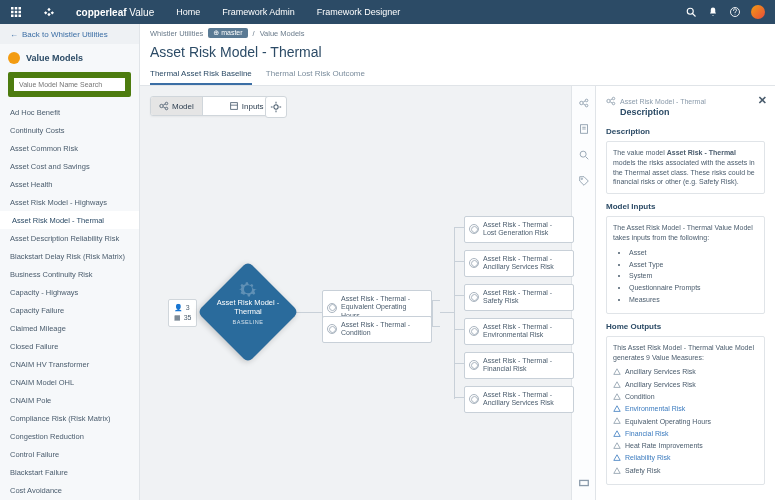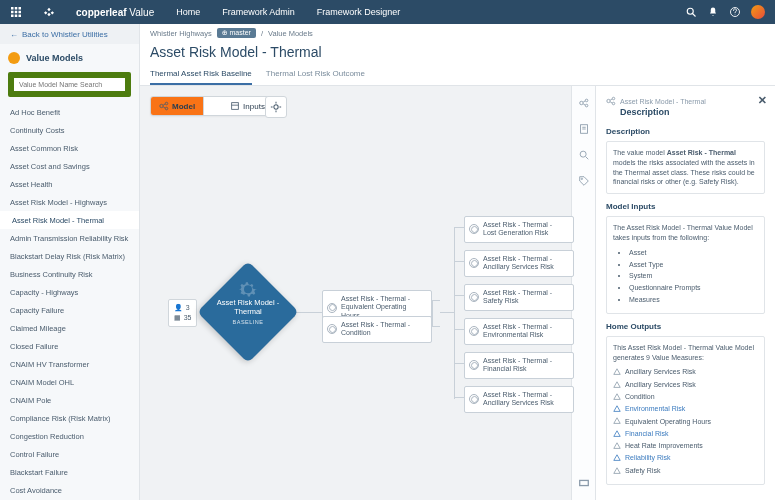--- a/index.html
+++ b/index.html
@@ -35,21 +35,21 @@
 .bc-badge { background: #5a7a94; color: #fff; padding: 1px 5px; border-radius: 2px; font-size: 7px; }
 .page-title { font-size: 14px; font-weight: 500; color: #2c4b66; padding: 2px 10px 4px 10px; }
 .tabs { display: flex; gap: 14px; padding: 0 10px; border-bottom: 1px solid #e0e4e8; font-size: 8px; }
 .tab { padding: 5px 0; cursor: pointer; color: #7a8c9c; }
 .tab.active { color: #2c4b66; border-bottom: 2px solid #3b6ea5; font-weight: 500; }
 
 .canvas-wrap { flex: 1; position: relative; background: #f0f2f4; display: flex; }
 .toolbar { position: absolute; top: 10px; left: 10px; display: flex; gap: 0; background: #fff; border: 1px solid #d0d6db; border-radius: 3px; overflow: hidden; box-shadow: 0 1px 2px rgba(0,0,0,0.05); }
 .tool-btn { padding: 4px 8px; font-size: 8px; display: flex; align-items: center; gap: 3px; cursor: pointer; border-right: 1px solid #d0d6db; }
 .tool-btn:last-child { border-right: none; padding-left: 26px; }
-.tool-btn.active { background: #f97316; font-weight: bold; }
+.tool-btn.active { background: #e5e5e5; }
 .tool-solo { position: absolute; top: 10px; left: 125px; width: 22px; height: 22px; background: #fff; border: 1px solid #d0d6db; border-radius: 3px; display: flex; align-items: center; justify-content: center; cursor: pointer; }
 
 .diagram { flex: 1; position: relative; }
 .diamond { position: absolute; width: 72px; height: 72px; background: #2a6b9c; transform: rotate(45deg); border-radius: 6px; left: 72px; top: 190px; box-shadow: 0 2px 6px rgba(0,0,0,0.2); }
 .diamond-inner { transform: rotate(-45deg); width: 100%; height: 100%; display: flex; flex-direction: column; align-items: center; justify-content: center; color: #fff; font-size: 7.5px; text-align: center; line-height: 1.2; }
 .diamond-label-small { font-size: 5.5px; margin-top: 3px; opacity: 0.8; letter-spacing: 0.5px; }
 .diamond-gear { position: absolute; left: 8px; top: 8px; width: 24px; height: 24px; opacity: 0.25; transform: rotate(-45deg); }
 
 .counts { position: absolute; left: 28px; top: 213px; background: #fff; border: 1px solid #d0d6db; border-radius: 2px; padding: 3px 5px; font-size: 7px; color: #4a5c6d; line-height: 1.4; }
 .counts div { display: flex; align-items: center; gap: 3px; }
@@ -146,41 +146,41 @@
       <input placeholder="Value Model Name Search" style="">
     </div>
     <div class="sidebar-list" id="sidebar-list">
         <div class="sidebar-item">Ad Hoc Benefit</div>
         <div class="sidebar-item">Continuity Costs</div>
         <div class="sidebar-item">Asset Common Risk</div>
         <div class="sidebar-item">Asset Cost and Savings</div>
         <div class="sidebar-item">Asset Health</div>
         <div class="sidebar-item">Asset Risk Model - Highways</div>
         <div class="sidebar-item active">Asset Risk Model - Thermal</div>
-        <div class="sidebar-item">Admin Transmission Reliability Risk</div>
+        <div class="sidebar-item">Asset Description Reliability Risk</div>
         <div class="sidebar-item">Blackstart Delay Risk (Risk Matrix)</div>
         <div class="sidebar-item">Business Continuity Risk</div>
         <div class="sidebar-item">Capacity - Highways</div>
         <div class="sidebar-item">Capacity Failure</div>
         <div class="sidebar-item">Claimed Mileage</div>
         <div class="sidebar-item">Closed Failure</div>
         <div class="sidebar-item">CNAIM HV Transformer</div>
         <div class="sidebar-item">CNAIM Model OHL</div>
         <div class="sidebar-item">CNAIM Pole</div>
         <div class="sidebar-item">Compliance Risk (Risk Matrix)</div>
         <div class="sidebar-item">Congestion Reduction</div>
         <div class="sidebar-item">Control Failure</div>
         <div class="sidebar-item">Blackstart Failure</div>
         <div class="sidebar-item">Cost Avoidance</div>
       </div>
   </div>
 
   <div class="main">
     <div class="breadcrumb">
-      <span>Whistler Highways</span>
+      <span>Whistler Utilities</span>
       <span class="bc-badge">⊕ master</span>
       <span>/</span>
       <span>Value Models</span>
     </div>
     <div class="page-title">Asset Risk Model - Thermal</div>
     <div class="tabs" id="tabs-row">
         <div class="tab active">Thermal Asset Risk Baseline</div>
         <div class="tab">Thermal Lost Risk Outcome</div>
       </div>
 

